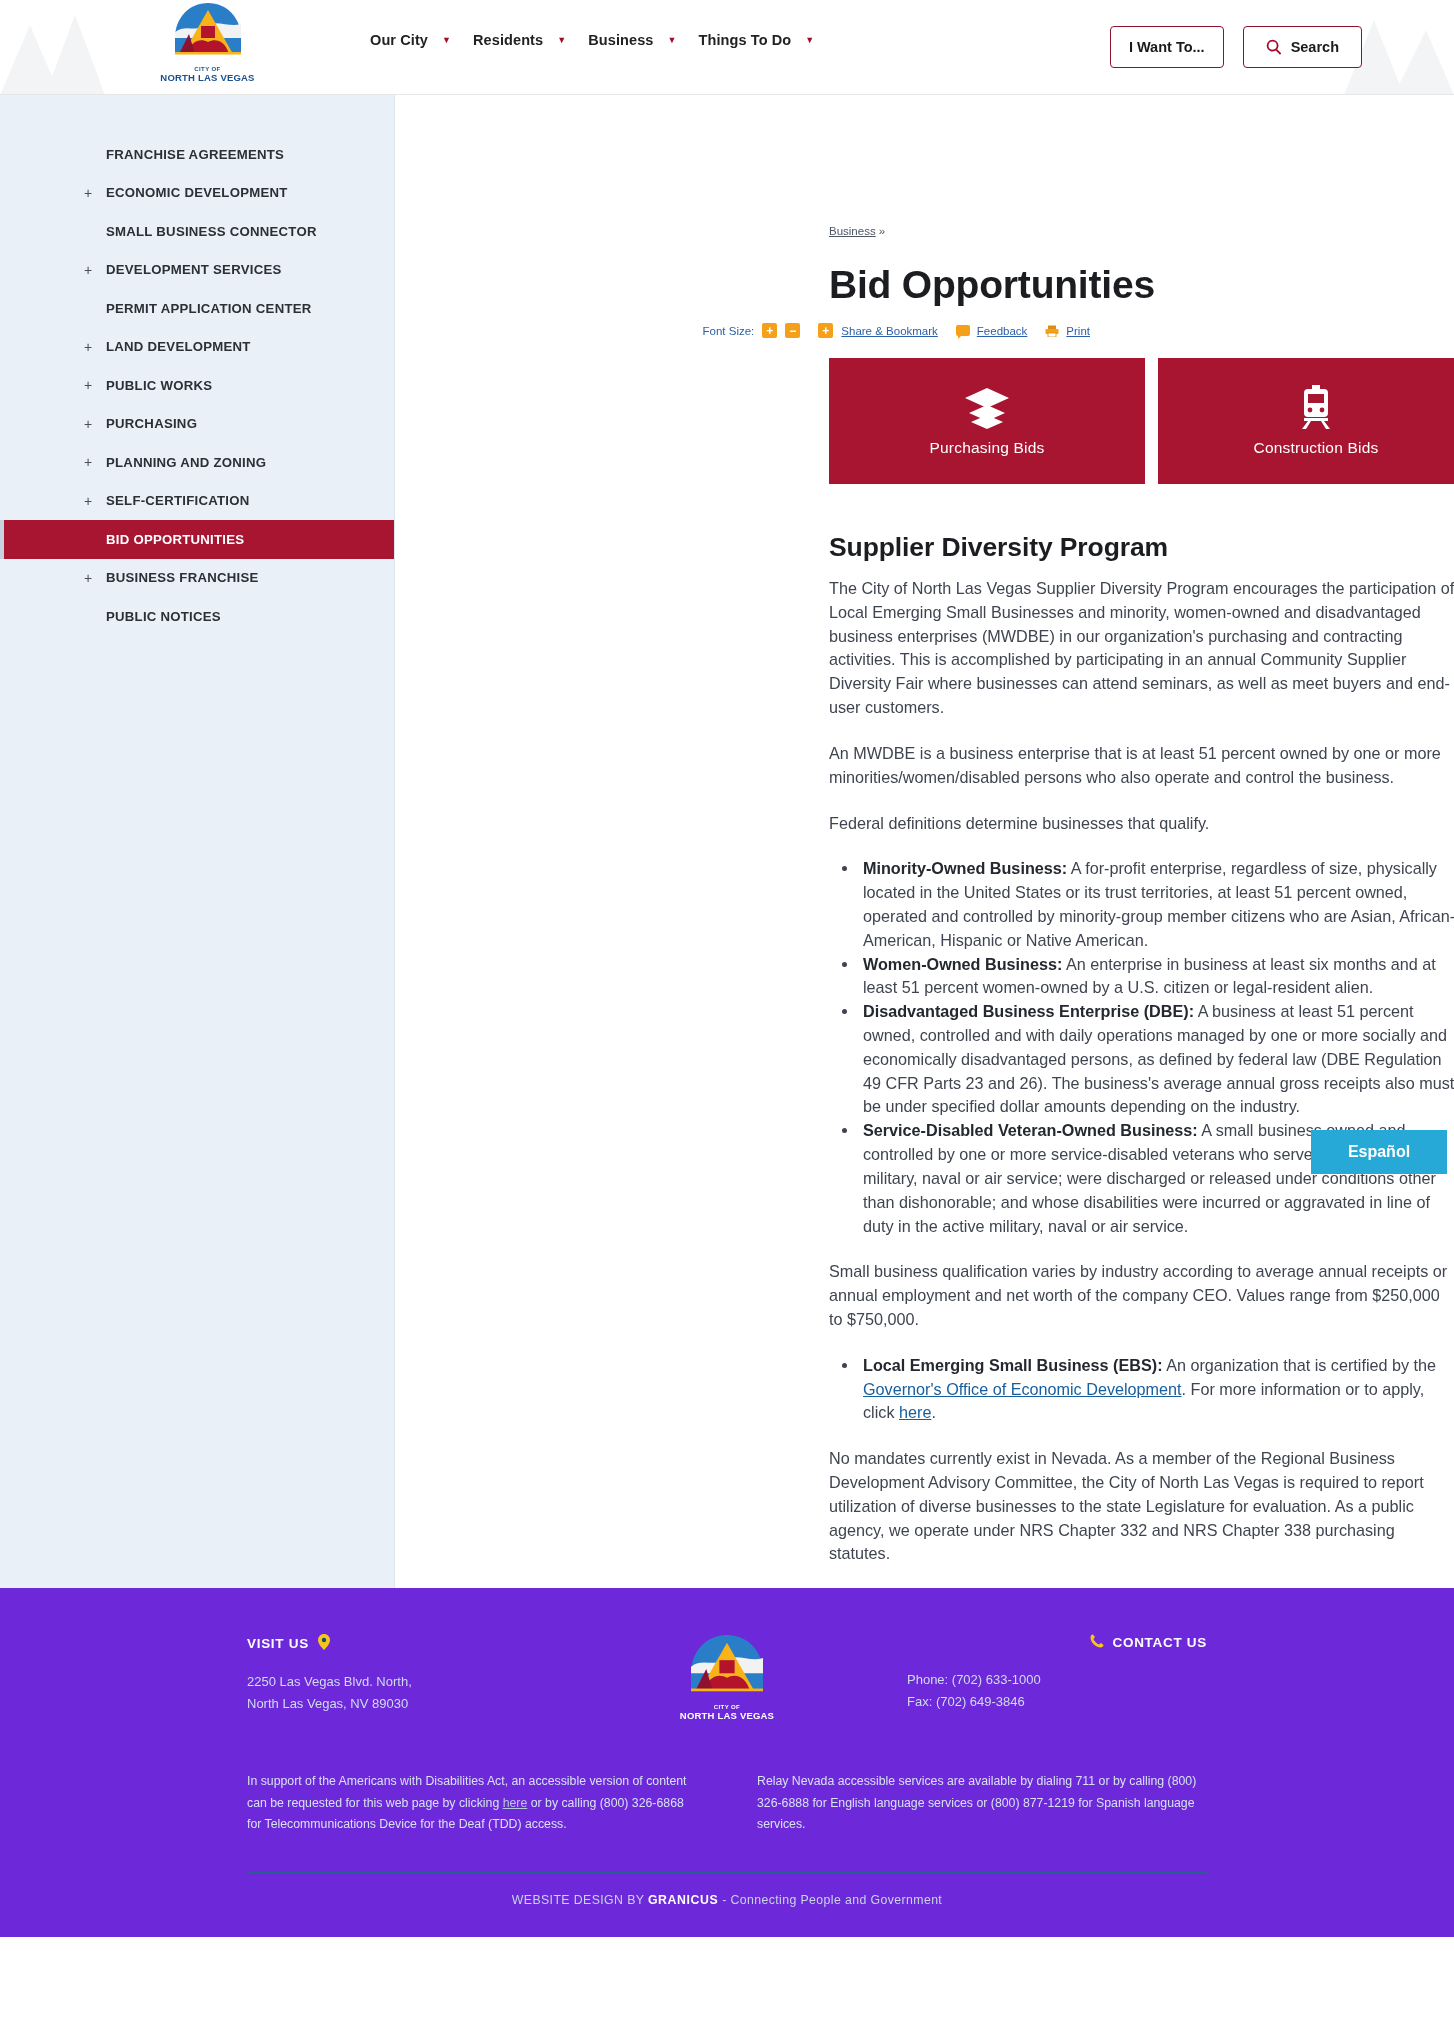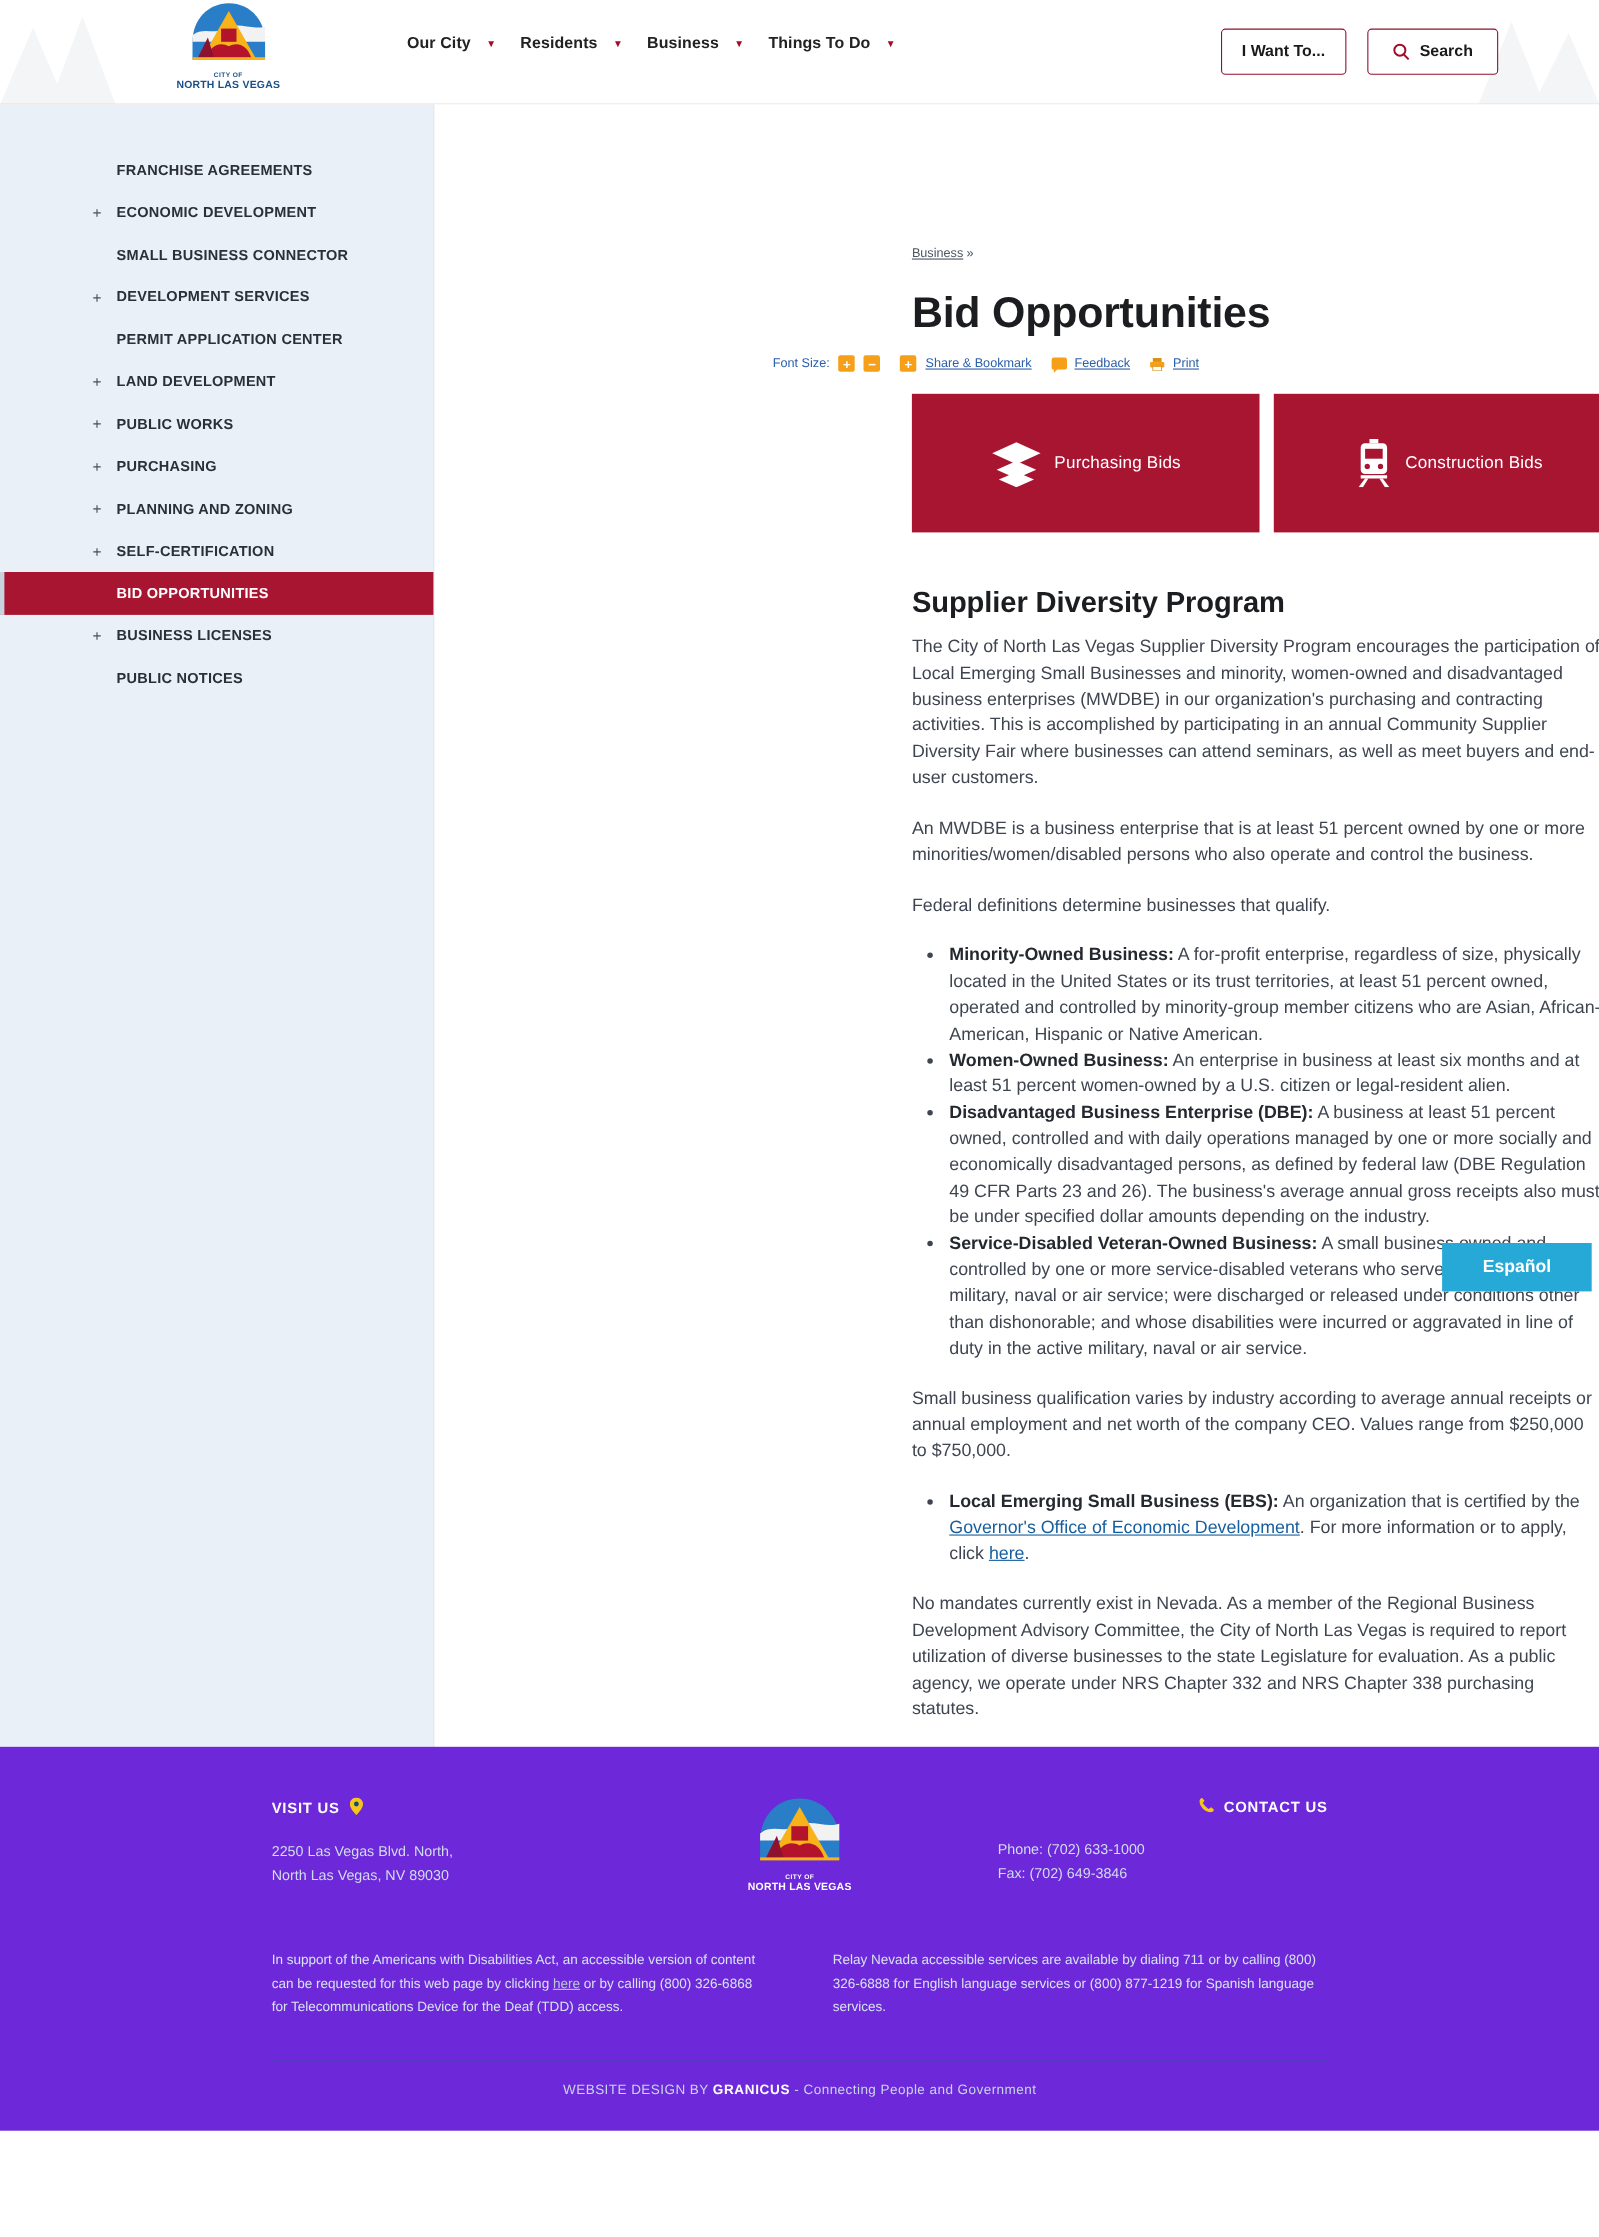--- a/index.html
+++ b/index.html
@@ -167,21 +167,21 @@
 
   
   .tiles {
     display: flex; gap: 13px;
     margin: 20px 0 0 434px;
   }
   .tile {
     width: 316px; height: 126px;
     background: #a81531;
     color: #fff;
-    display: flex; flex-direction: row;
+    display: flex; flex-direction: column;
     align-items: center; justify-content: center;
     cursor: pointer;
     gap: 10px;
   }
   .tile-label { font-size: 15.5px; font-weight: 400; letter-spacing: .2px; }
   .tile-icon { height: 44px; display:flex; align-items:flex-end;}
 
   
   .article { margin: 48px 0 0 434px; width: 628px; }
   h2.section-title {
@@ -360,21 +360,21 @@
       </div>
     <div class="side-item">
       <span class="side-plus">+</span>
       <span>SELF-CERTIFICATION</span>
       </div>
     <div class="side-item active">
       <span>BID OPPORTUNITIES</span>
       </div>
     <div class="side-item">
       <span class="side-plus">+</span>
-      <span>BUSINESS LICENSES</span>
+      <span>BUSINESS FRANCHISE</span>
       </div>
     <div class="side-item">
       <span>PUBLIC NOTICES</span>
       </div>
   </div>
 
   <div class="content">
     <div class="content-inner">
 
       <div class="breadcrumb">

